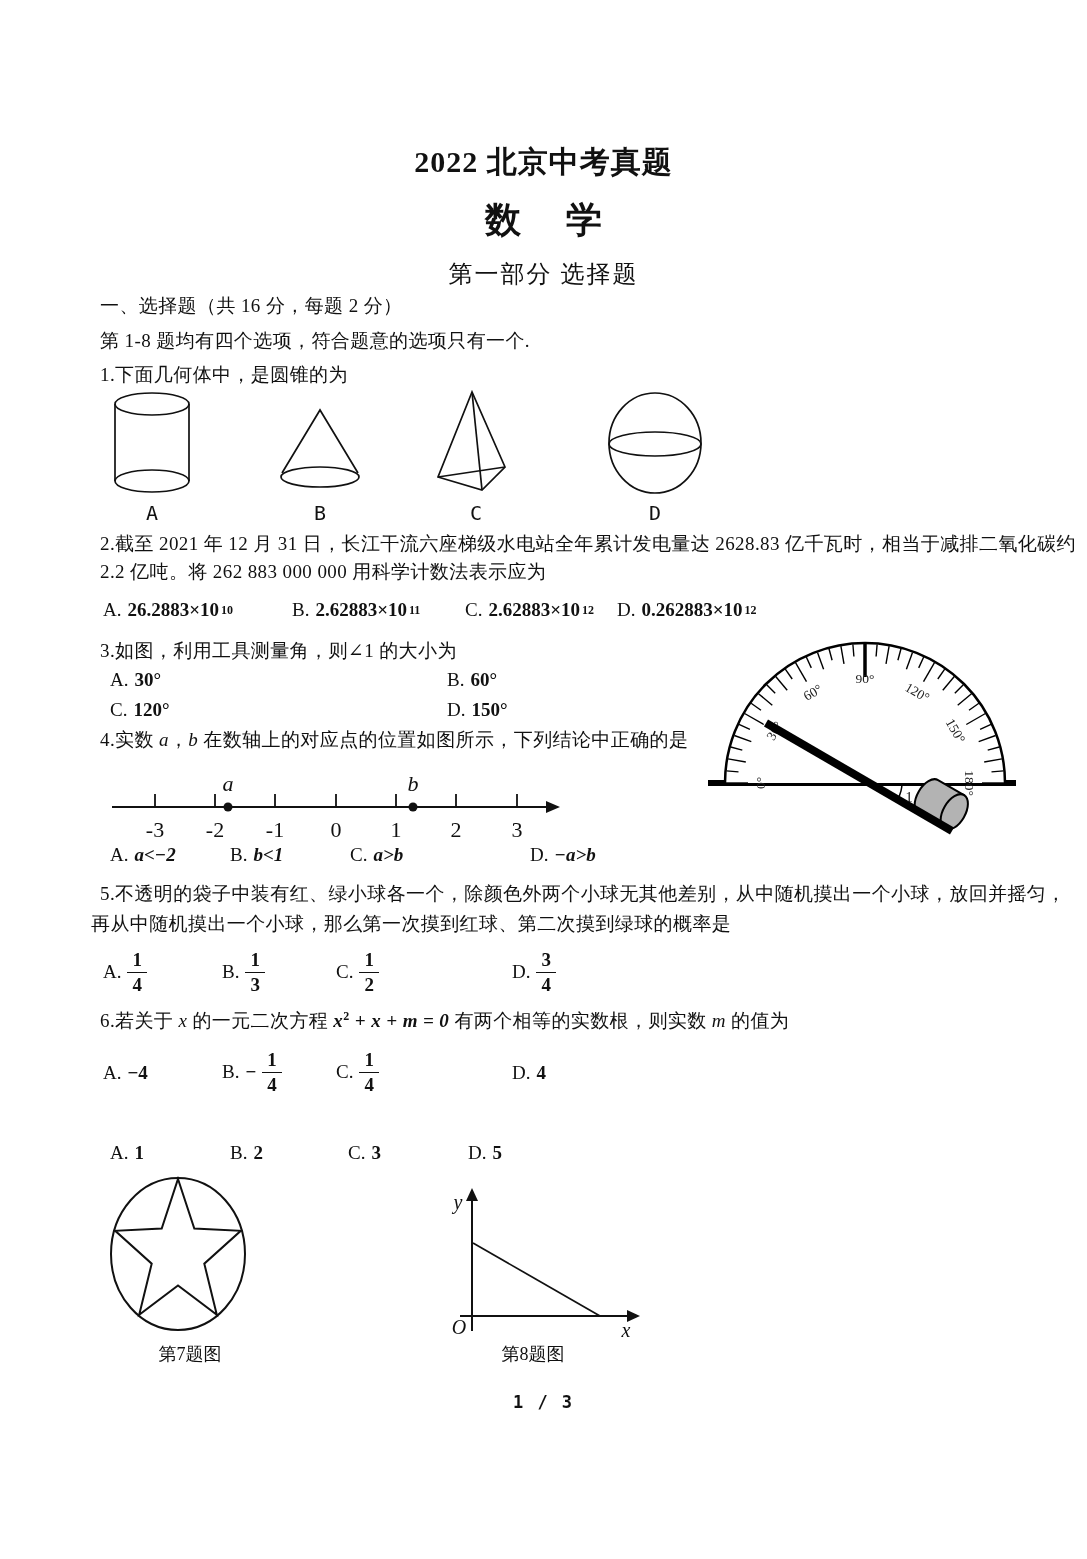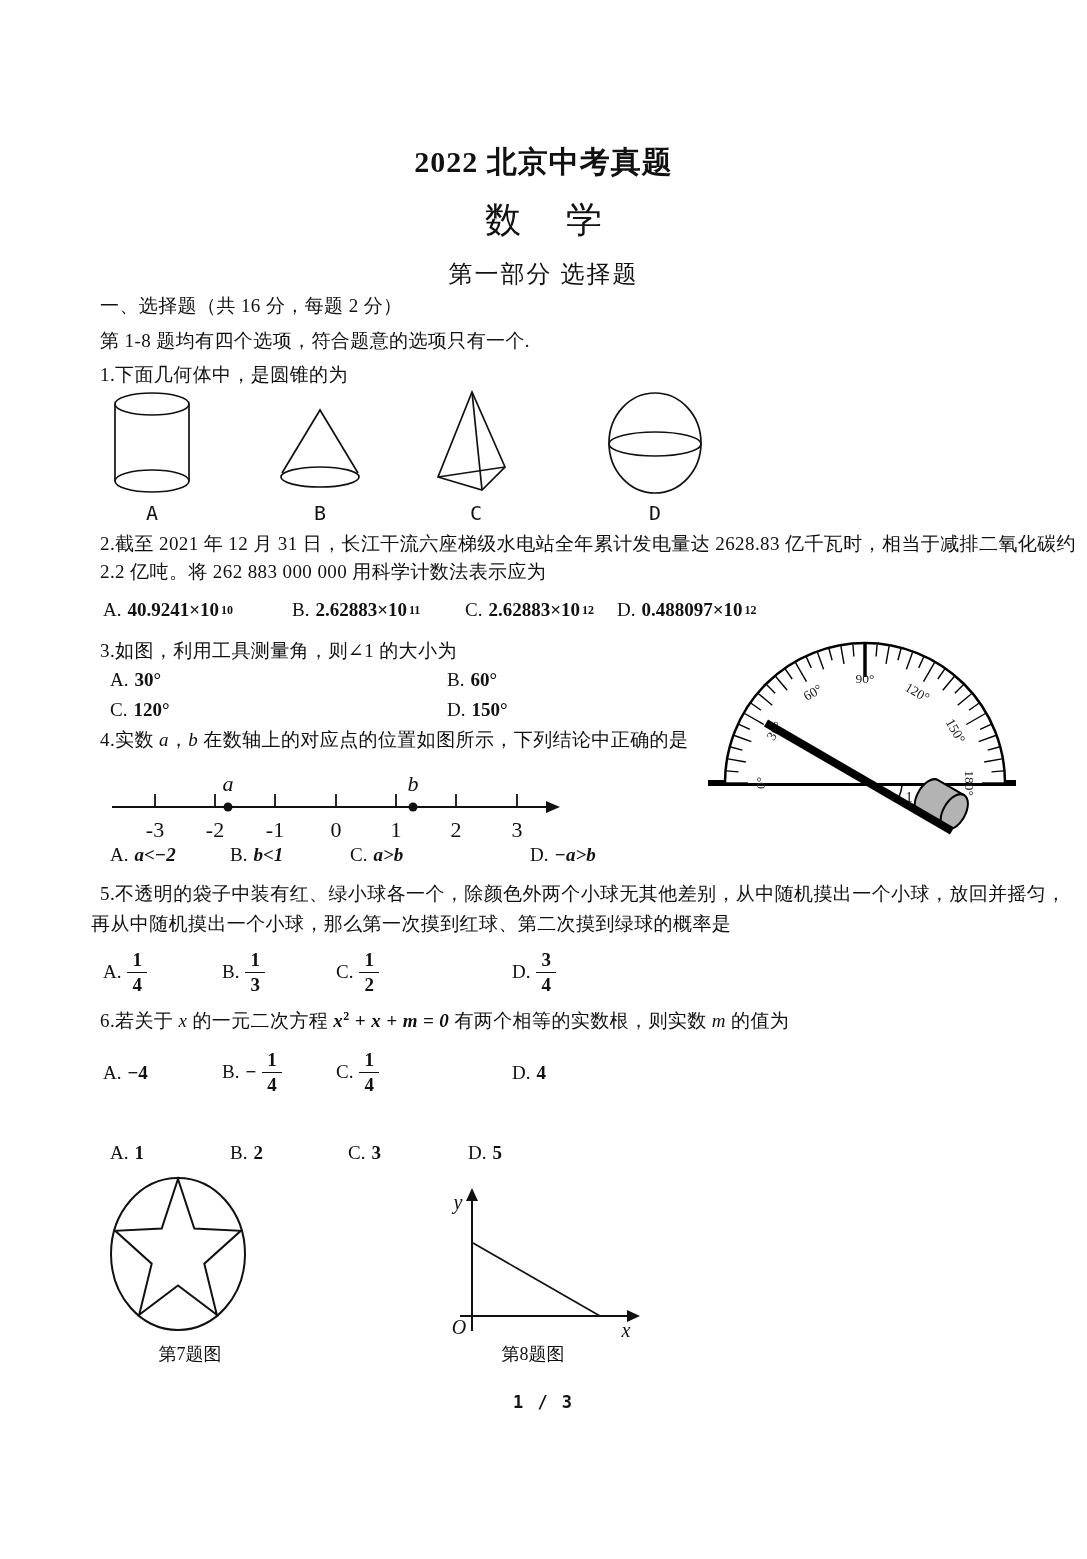--- a/index.html
+++ b/index.html
@@ -2,21 +2,21 @@
 <html><head>
 <meta charset="utf-8">
 <style>
   html,body{margin:0;padding:0;background:#888;}
   #page{position:relative;width:1087px;height:1559px;background:#ffffff;margin:0 auto;
         font-family:"Liberation Serif","DejaVu Serif",serif;color:#111;overflow:hidden;}
   .abs{position:absolute;white-space:nowrap;}
   .ctr{left:0;width:1087px;text-align:center;}
   .t19{font-size:19px;line-height:1.3;letter-spacing:0.4px;text-align:right;}
   .title{font-size:30px;font-weight:bold;letter-spacing:1px;}
-  .subject{font-size:36px;font-weight:normal;word-spacing:36px;}
+  .subject{font-size:36px;font-weight:bold;word-spacing:36px;}
   .part{font-size:24px;letter-spacing:2px;}
   .bm{font-weight:bold;}
   i.v{font-family:"Liberation Serif",serif;font-style:italic;}
   sup{font-size:12px;vertical-align:super;line-height:0;font-weight:bold;}
   .opt{display:flex;align-items:center;gap:6px;font-size:19px;}
   .frac{display:inline-block;text-align:center;font-weight:bold;font-size:19px;line-height:1.15;}
   .frac .num{display:block;border-bottom:1.6px solid #111;padding:0 5px 1px;}
   .frac .den{display:block;padding-top:1px;}
   .cap{font-size:18px;}
   .pgnum{font-family:"DejaVu Sans Mono",monospace;font-size:17px;font-weight:600;letter-spacing:2px;}
@@ -65,36 +65,36 @@
     <text class="shplab" x="152" y="520" text-anchor="middle">A</text>
     <text class="shplab" x="320" y="520" text-anchor="middle">B</text>
     <text class="shplab" x="476" y="520" text-anchor="middle">C</text>
     <text class="shplab" x="655" y="520" text-anchor="middle">D</text>
   </svg>
 
   <div class="abs t19" style="left:100px;top:532px">2.截至 2021 年 12 月 31 日，长江干流六座梯级水电站全年累计发电量达 2628.83 亿千瓦时，相当于减排二氧化碳约</div>
   <div class="abs t19" style="left:100px;top:560px">2.2 亿吨。将 262 883 000 000 用科学计数法表示应为</div>
   <span class="abs opt" style="left:103px;top:599px">
       <span>A.</span>
-      <span class="bm">40.9241×10</span>
+      <span class="bm">26.2883×10</span>
       <sup style="margin-left:-4px">10</sup>
     </span>
   <span class="abs opt" style="left:292px;top:599px">
       <span>B.</span>
       <span class="bm">2.62883×10</span>
       <sup style="margin-left:-4px">11</sup>
     </span>
   <span class="abs opt" style="left:465px;top:599px">
       <span>C.</span>
       <span class="bm">2.62883×10</span>
       <sup style="margin-left:-4px">12</sup>
     </span>
   <span class="abs opt" style="left:617px;top:599px">
       <span>D.</span>
-      <span class="bm">0.488097×10</span>
+      <span class="bm">0.262883×10</span>
       <sup style="margin-left:-4px">12</sup>
     </span>
 
   <div class="abs t19" style="left:100px;top:639px">3.如图，利用工具测量角，则∠1 的大小为</div>
   <span class="abs opt" style="left:110px;top:669px">
       <span>A.</span>
       <span class="bm">30°</span>
     </span>
   <span class="abs opt" style="left:447px;top:669px">
       <span>B.</span>

